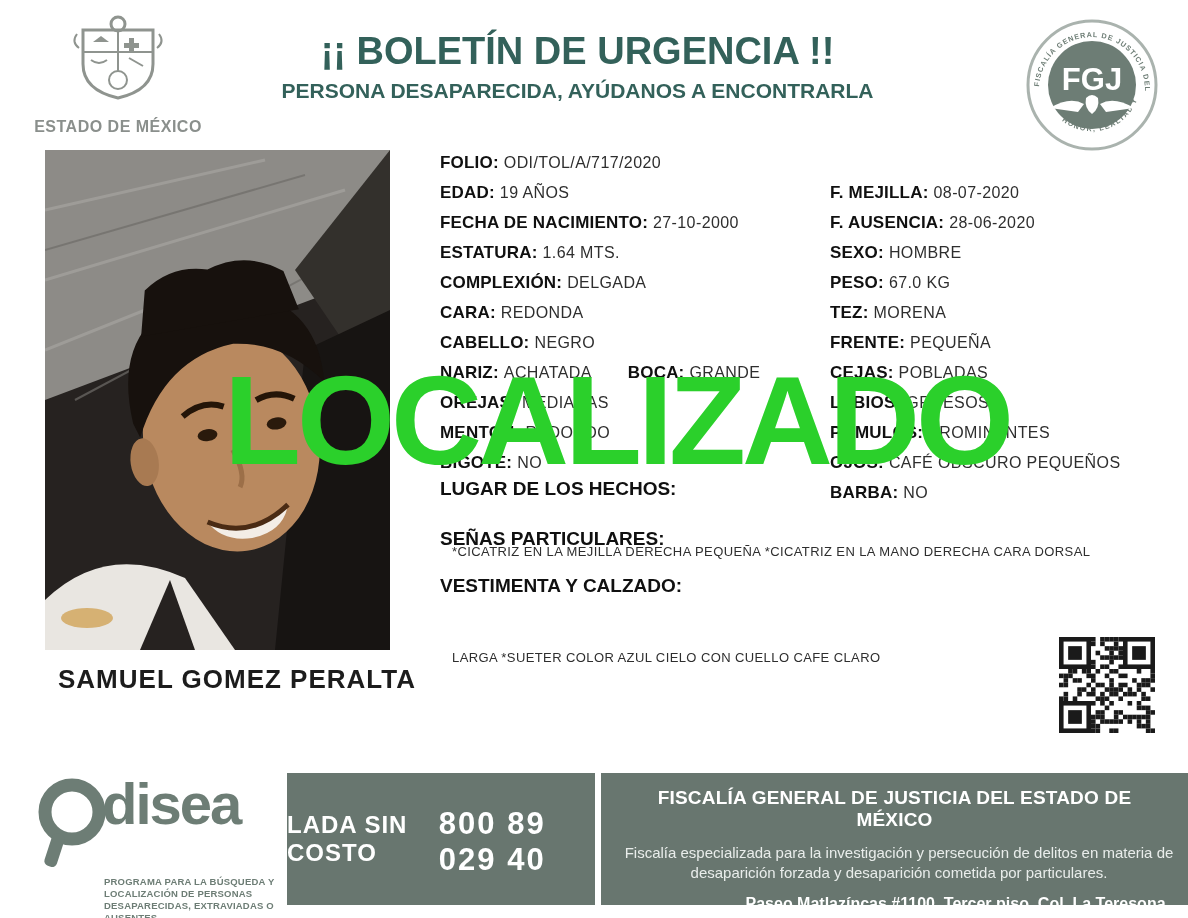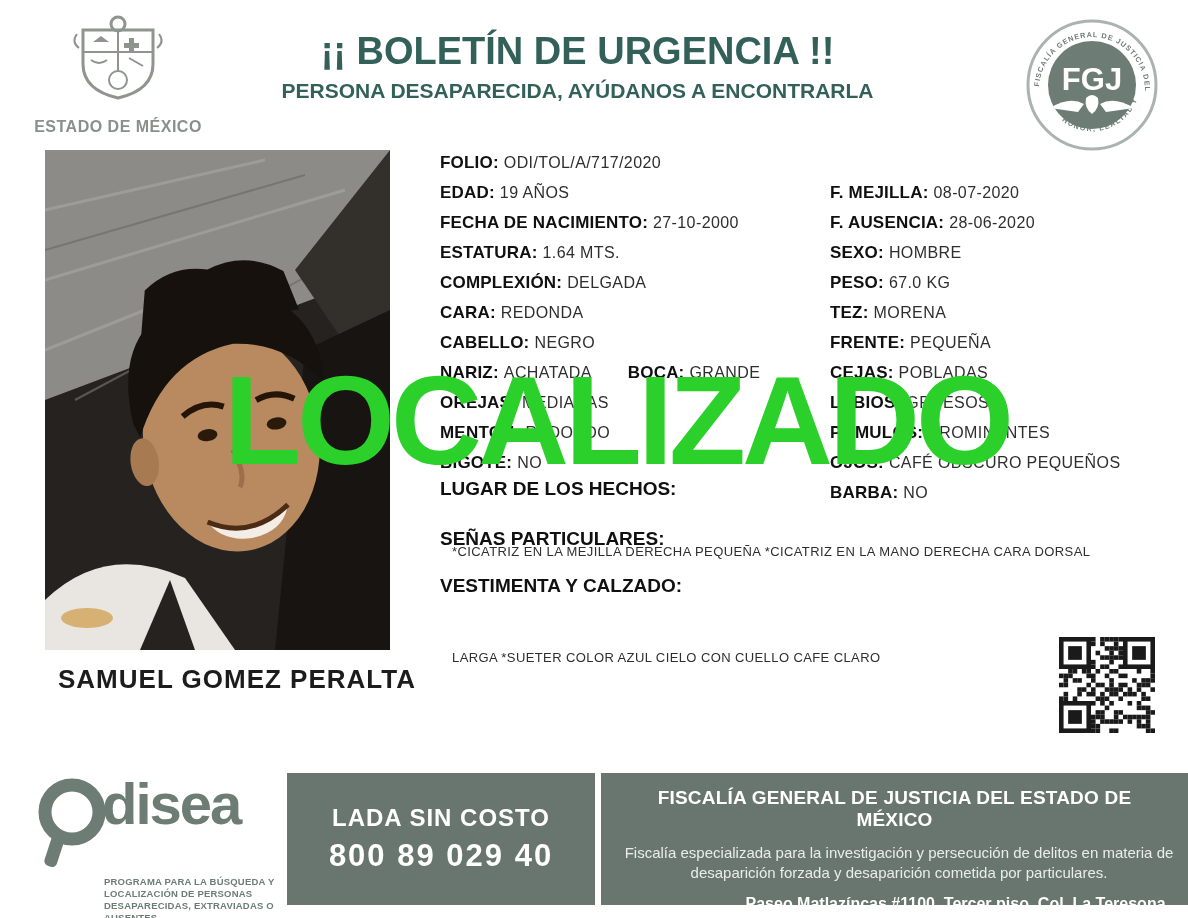--- a/index.html
+++ b/index.html
@@ -40,21 +40,21 @@
   
   .qr { position:absolute; left:1059px; top:637px; width:96px; height:96px; }
 
   
   .odisea { position:absolute; left:30px; top:778px; width:255px; }
   .odisea-top { display:flex; align-items:flex-start; }
   .odisea-word { font-size:58px; font-weight:700; color:#6D7D75; line-height:.9; letter-spacing:-2px; margin-left:-6px; }
   .odisea-program { margin:2px 0 0 74px; font-size:9.5px; font-weight:700; color:#6D7D75; line-height:1.25; letter-spacing:.2px; }
 
   .bar { position:absolute; top:773px; height:132px; background:#68766F; color:#fff; }
-  .bar-lada { left:287px; width:308px; display:flex; flex-direction:column; justify-content:center; align-items:center; }
+  .bar-lada { left:287px; width:308px; display:flex; flex-direction:row; justify-content:center; align-items:center; }
   .lada-line1 { font-size:24px; font-weight:700; letter-spacing:1px; }
   .lada-line2 { font-size:31px; font-weight:700; letter-spacing:2px; margin-top:6px; }
 
   .bar-fiscalia { left:601px; width:587px; padding:14px 18px 10px 18px; }
   .fiscalia-title { text-align:center; font-size:19px; font-weight:700; letter-spacing:.2px; }
   .fiscalia-desc { margin:12px auto 0 auto; width:560px; text-align:center; font-size:15px; color:#e9edeb; line-height:1.35; }
   .fiscalia-address { margin-top:10px; text-align:right; font-size:16px; font-weight:700; line-height:1.3; }
 </style>
 </head>
 <body>

